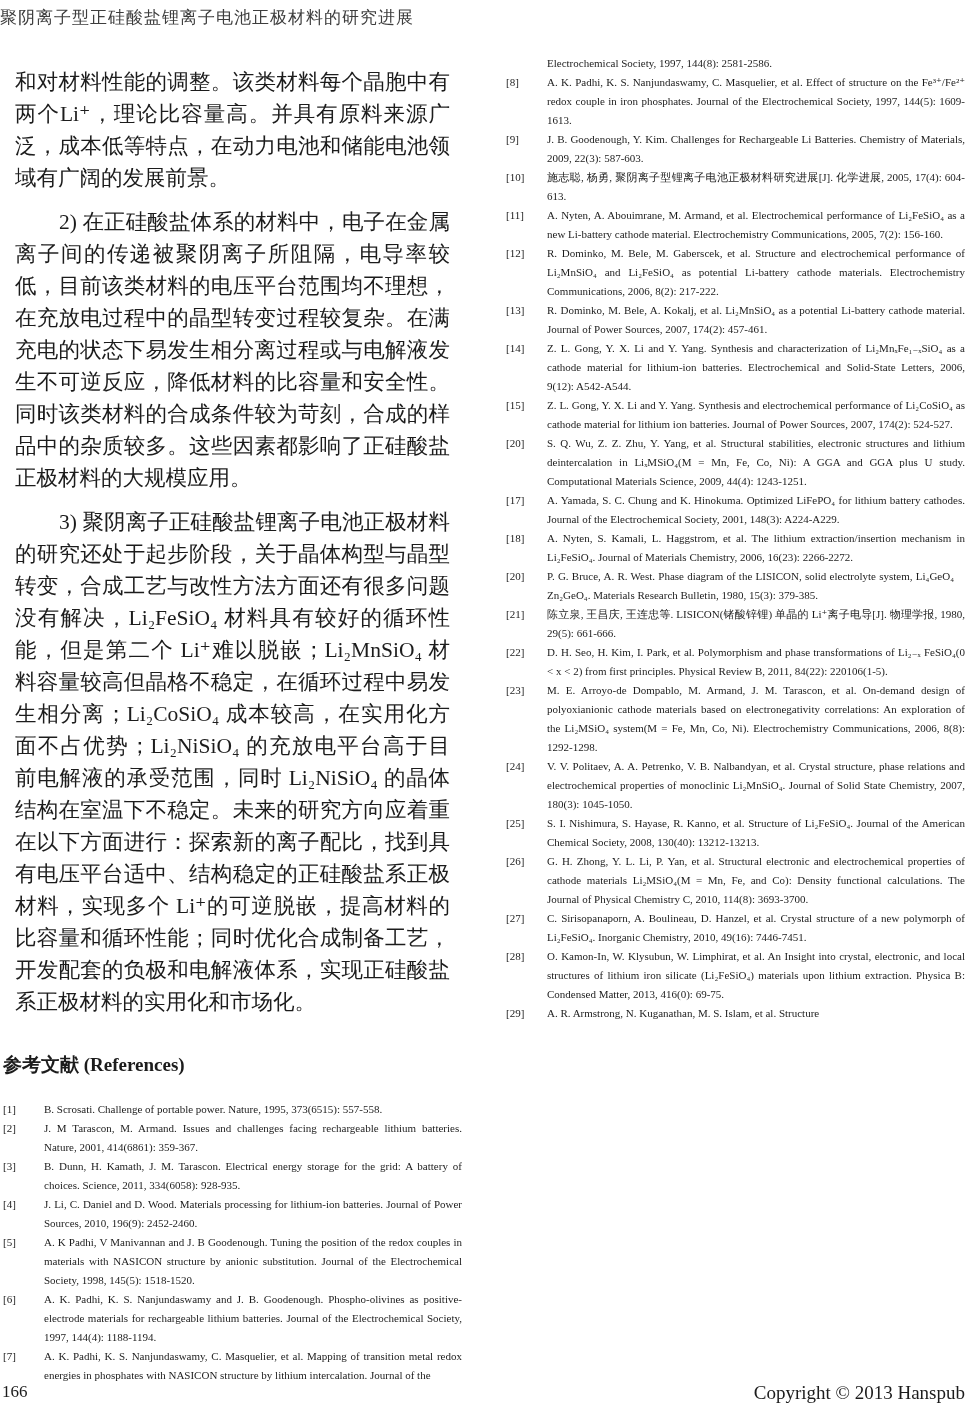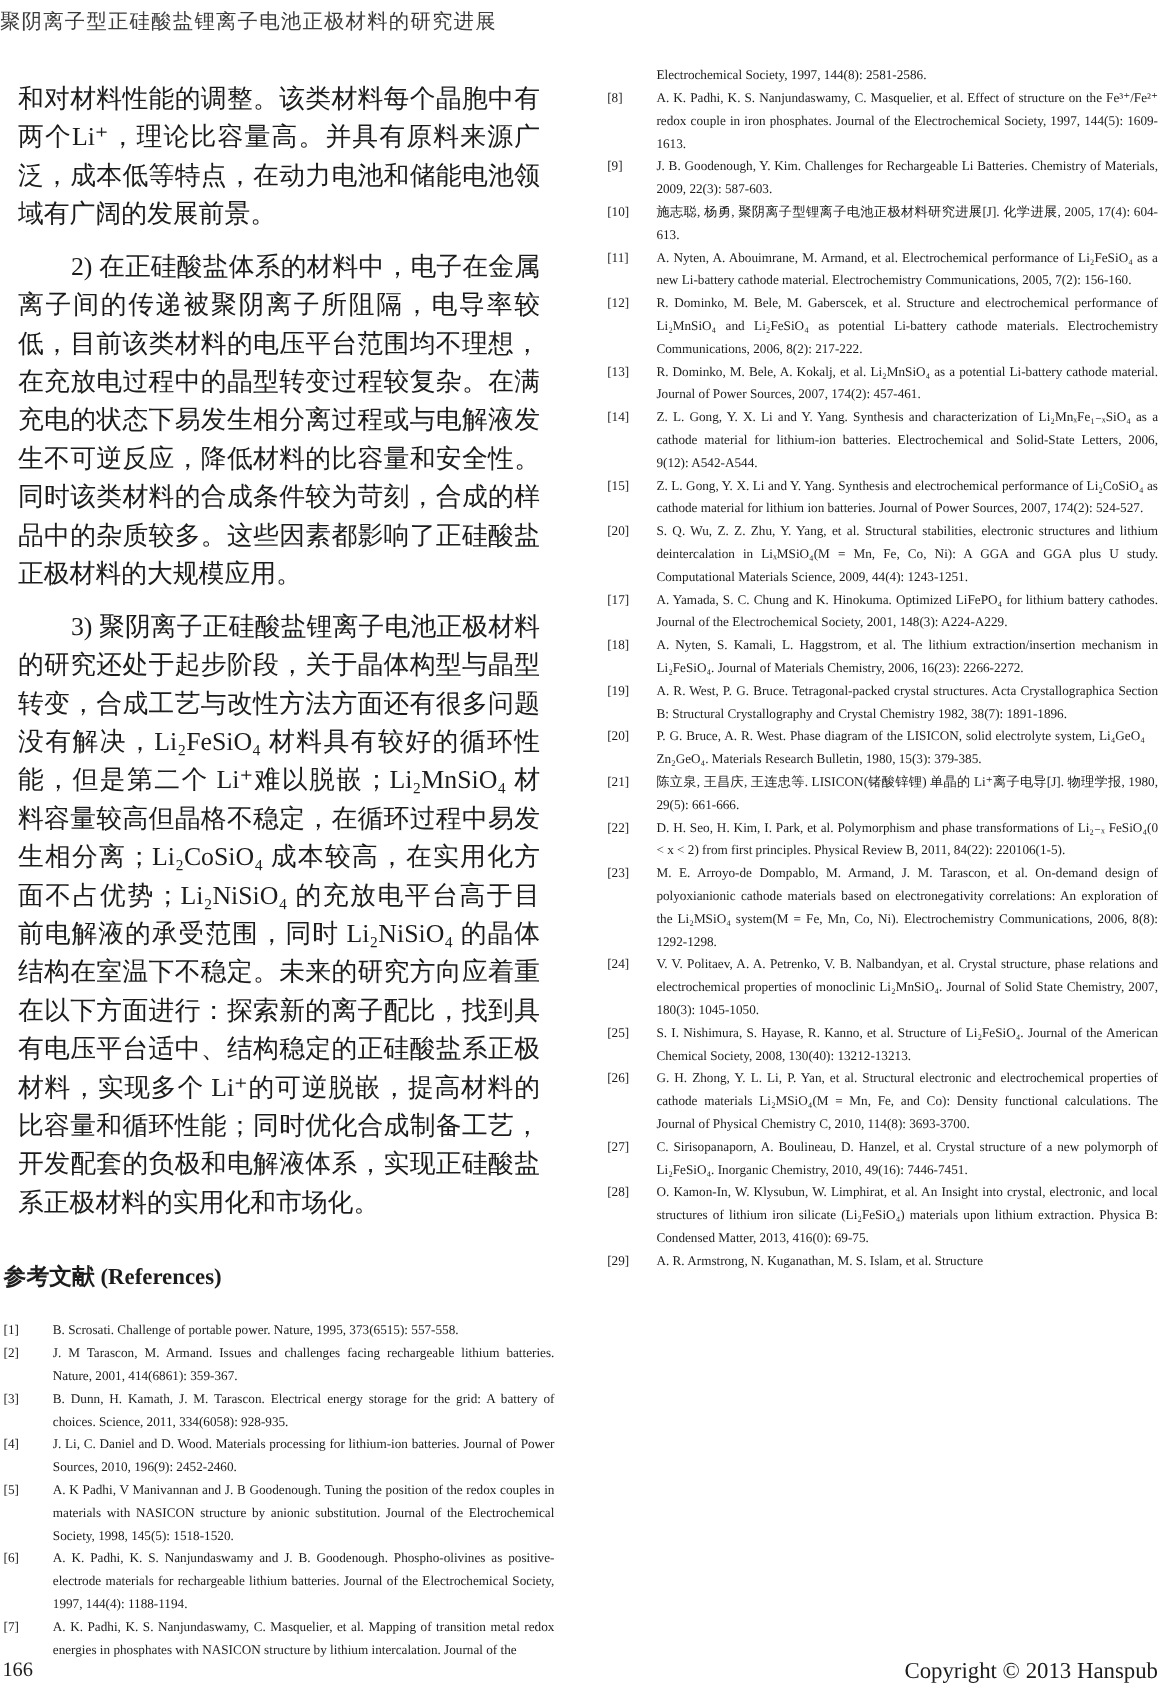--- a/index.html
+++ b/index.html
@@ -167,24 +167,20 @@
         <div class="ref-item">
           <span class="ref-num">[17]</span>
           <span class="ref-text">A. Yamada, S. C. Chung and K. Hinokuma. Optimized LiFePO₄ for lithium battery cathodes. Journal of the Electrochemical Society, 2001, 148(3): A224-A229.</span>
         </div>
 
         <div class="ref-item">
           <span class="ref-num">[18]</span>
           <span class="ref-text">A. Nyten, S. Kamali, L. Haggstrom, et al. The lithium extraction/insertion mechanism in Li₂FeSiO₄. Journal of Materials Chemistry, 2006, 16(23): 2266-2272.</span>
         </div>
 
-        <div class="ref-item">
-          <span class="ref-num">[19]</span>
-          <span class="ref-text">A. R. West, P. G. Bruce. Tetragonal-packed crystal structures. Acta Crystallographica Section B: Structural Crystallography and Crystal Chemistry 1982, 38(7): 1891-1896.</span>
-        </div>
 
         <div class="ref-item">
           <span class="ref-num">[20]</span>
           <span class="ref-text">P. G. Bruce, A. R. West. Phase diagram of the LISICON, solid electrolyte system, Li₄GeO₄ Zn₂GeO₄. Materials Research Bulletin, 1980, 15(3): 379-385.</span>
         </div>
 
         <div class="ref-item">
           <span class="ref-num">[21]</span>
           <span class="ref-text">陈立泉, 王昌庆, 王连忠等. LISICON(锗酸锌锂) 单晶的 Li⁺离子电导[J]. 物理学报, 1980, 29(5): 661-666.</span>
         </div>

